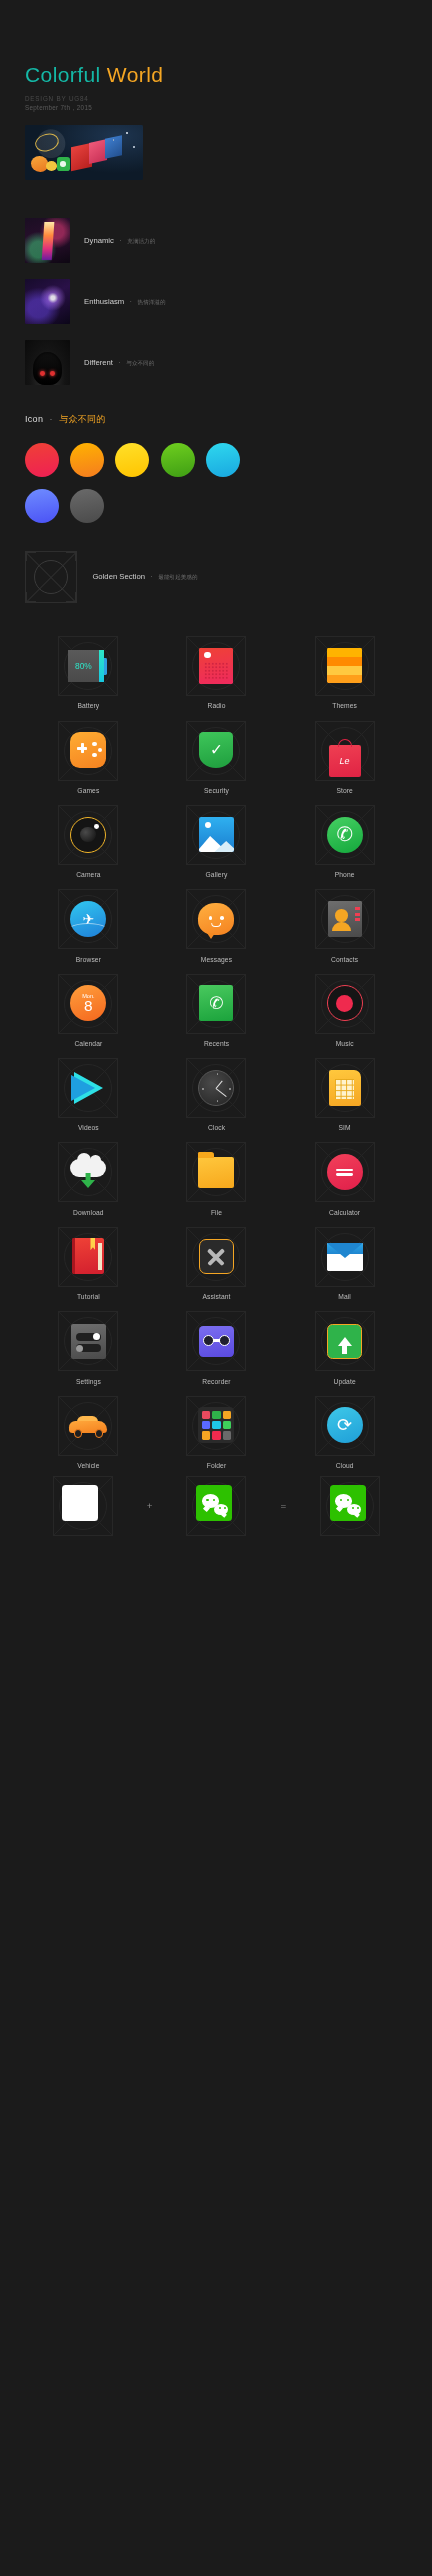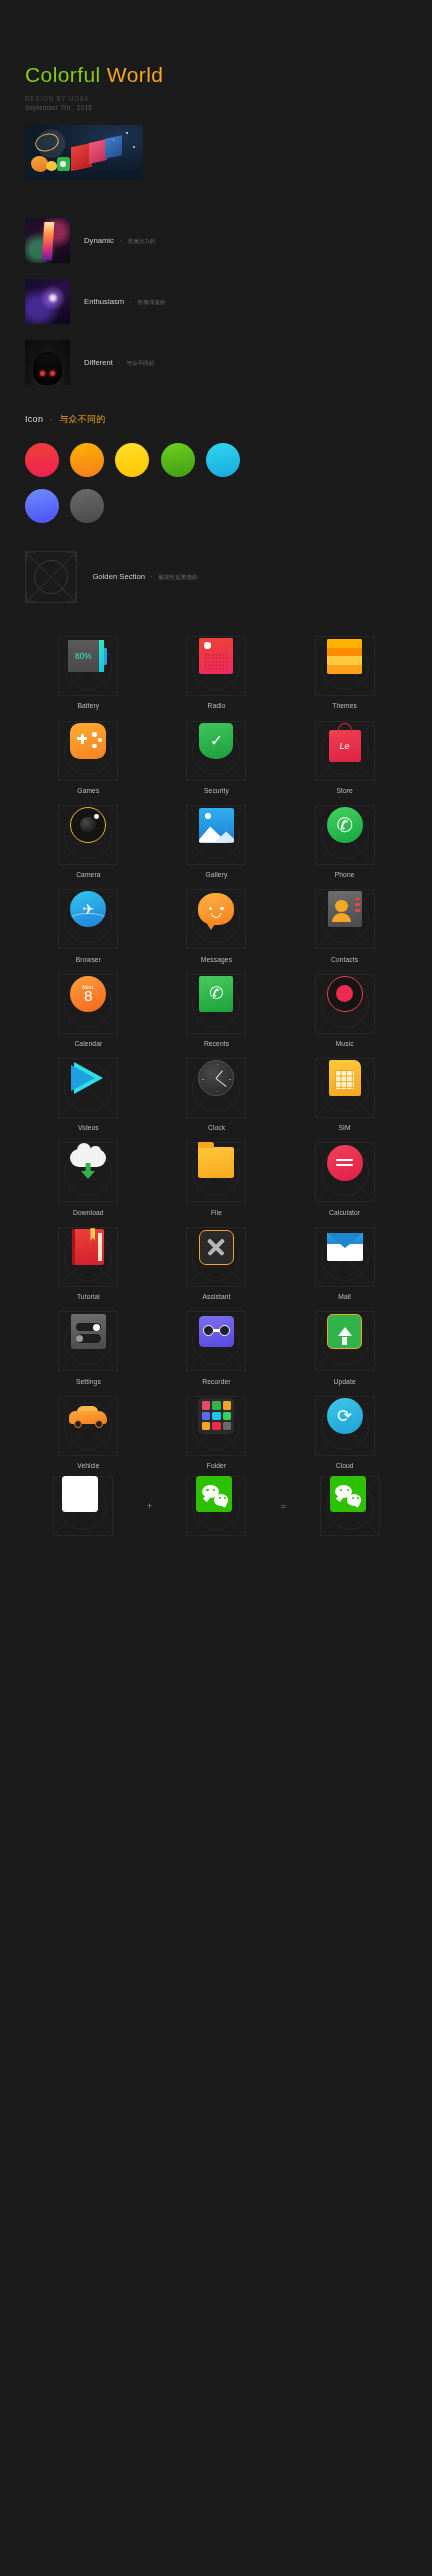--- a/index.html
+++ b/index.html
@@ -6,21 +6,21 @@
   html,body { background:#1b1b1b; }
   body {
     width:433px; height:2576px;
     font-family:"Liberation Sans","DejaVu Sans",sans-serif;
     color:#e8e8e8; overflow:hidden; position:relative;
   }
   .page { width:433px; height:2576px; position:relative; padding:0 25px; }
 
   
   .hero-title { padding-top:64px; font-size:21px; font-weight:300; letter-spacing:0.4px; line-height:1; }
-  .hero-title .w1 { color:#84cc16;text-align:right; }
+  .hero-title .w1 { color:#14b8a6;text-align:right; }
   .hero-title .w2 { color:#f5a623; }
   .hero-sub { margin-top:9px; font-size:6.3px; color:#4a4a4a; letter-spacing:0.8px; line-height:1.55; }
   .hero-date { font-size:6.3px; color:#5a5a5a; letter-spacing:0.3px; }
 
   .hero-img {
     margin-top:12.6px; width:118px; height:55px; border-radius:1.4px;
     background:
       radial-gradient(circle at 22% 34%, rgba(255,255,255,.10) 0 14%, rgba(255,255,255,0) 15%),
       radial-gradient(ellipse at 78% 20%, #1e3550 0%, #0d1a28 60%),
       linear-gradient(140deg,#0e1a27 0%,#14212f 45%,#1a2433 100%);
@@ -101,21 +101,21 @@
   .shape-box .c2{ right:0; top:0; border-left:0; border-bottom:0;}
   .shape-box .c3{ left:0; bottom:0; border-right:0; border-top:0;}
   .shape-box .c4{ right:0; bottom:0; border-left:0; border-top:0;}
   .shape-text { margin-left:15.4px; font-size:7.7px; font-weight:300; color:#cfcfcf; }
   .shape-text .dot{ color:#6e6e6e; margin:0 3.5px; font-size:6.3px;}
   .shape-text .cn { color:#6e6e6e; font-size:5.6px; }
 
   
   .grid { margin-top:14px; display:grid; grid-template-columns:repeat(3,1fr); gap:1.4px 1.4px; }
   .cell { height:83px; display:flex; flex-direction:column; align-items:center; justify-content:flex-start; padding-top:5.6px; }
-  .guide { width:60px; height:60px; position:relative; display:flex; align-items:flex-start; justify-content:center; }
+  .guide { width:60px; height:60px; position:relative; display:flex; align-items:center; justify-content:center; }
   .guide:before{
     content:""; position:absolute; inset:0; border:0.7px solid #272727;
     background:
       linear-gradient(45deg,transparent 49.6%,#242424 49.6%,#242424 50.4%,transparent 50.4%),
       linear-gradient(-45deg,transparent 49.6%,#242424 49.6%,#242424 50.4%,transparent 50.4%);
   }
   .guide:after{
     content:""; position:absolute; left:50%; top:50%; transform:translate(-50%,-50%);
     width:46px; height:46px; border:0.7px solid #262626; border-radius:50%;
   }
@@ -143,21 +143,21 @@
   .i-games{ width:36px; height:36px; margin:2.1px auto 0; border-radius:9.8px; background:linear-gradient(160deg,#ffad33,#f58220); position:relative; }
   .i-games .cross{ position:absolute; left:7px; top:14.7px; width:9.8px; height:2.8px; background:#fff; border-radius:0.7px; }
   .i-games .cross:after{ content:""; position:absolute; left:3.5px; top:-3.5px; width:2.8px; height:9.8px; background:#fff; border-radius:0.7px; }
   .i-games .d1,.i-games .d2,.i-games .d3{ position:absolute; width:4.2px; height:4.2px; border-radius:50%; background:#fff; }
   .i-games .d1{ right:9.8px; top:9.8px;} .i-games .d2{ right:4.2px; top:15.4px;} .i-games .d3{ right:9.8px; top:21px;}
 
   .i-sec{ width:34px; height:36px; margin:2.1px auto 0; background:linear-gradient(170deg,#3ec65a,#1f9e3e);
     border-radius:4.2px 4.2px 50% 50%/4.2px 4.2px 38% 38%; position:relative; }
   .i-sec:after{ content:"✓"; position:absolute; inset:0; display:flex; align-items:center; justify-content:center; color:#fff; font-size:15.4px; line-height:1; }
 
-  .i-store{ width:32px; height:32px; margin:9px auto 0; background:linear-gradient(170deg,#ef3f52,#e02344); border-radius:2.1px; position:relative; }
+  .i-store{ width:32px; height:32px; margin:15px auto 0; background:linear-gradient(170deg,#ef3f52,#e02344); border-radius:2.1px; position:relative; }
   .i-store .handle{ position:absolute; left:50%; top:-6.3px; transform:translateX(-50%); width:14px; height:8.4px; border:1.4px solid #e02344; border-bottom:0; border-radius:7px 7px 0 0; }
   .i-store .le{ position:absolute; inset:0; display:flex; align-items:center; justify-content:center; color:#fff; font-size:9px; font-style:italic; }
 
   .i-cam{ width:36px; height:36px; margin:2.1px auto 0; border-radius:50%; background:#141414; border:1.4px solid #f0b429; position:relative; }
   .i-cam .lens{ position:absolute; left:9px; top:9px; width:15.4px; height:15.4px; border-radius:50%; background:radial-gradient(circle at 35% 35%,#4a4a4a,#0d0d0d); }
   .i-cam .fl{ position:absolute; right:6.3px; top:6.3px; width:4.9px; height:4.9px; border-radius:50%; background:#fff; }
 
   .i-gal{ width:35px; height:35px; margin:2.8px auto 0; border-radius:2.1px; overflow:hidden; background:linear-gradient(180deg,#2fb0f0,#1b7fd0); position:relative; }
   .i-gal .sun{ position:absolute; left:5.6px; top:4.9px; width:6.3px; height:6.3px; border-radius:50%; background:#fff; }
   .i-gal .mt{ position:absolute; bottom:0; left:-2.8px; width:31px; height:18px; background:#fff; clip-path:polygon(0 100%,45% 10%,100% 100%); }

